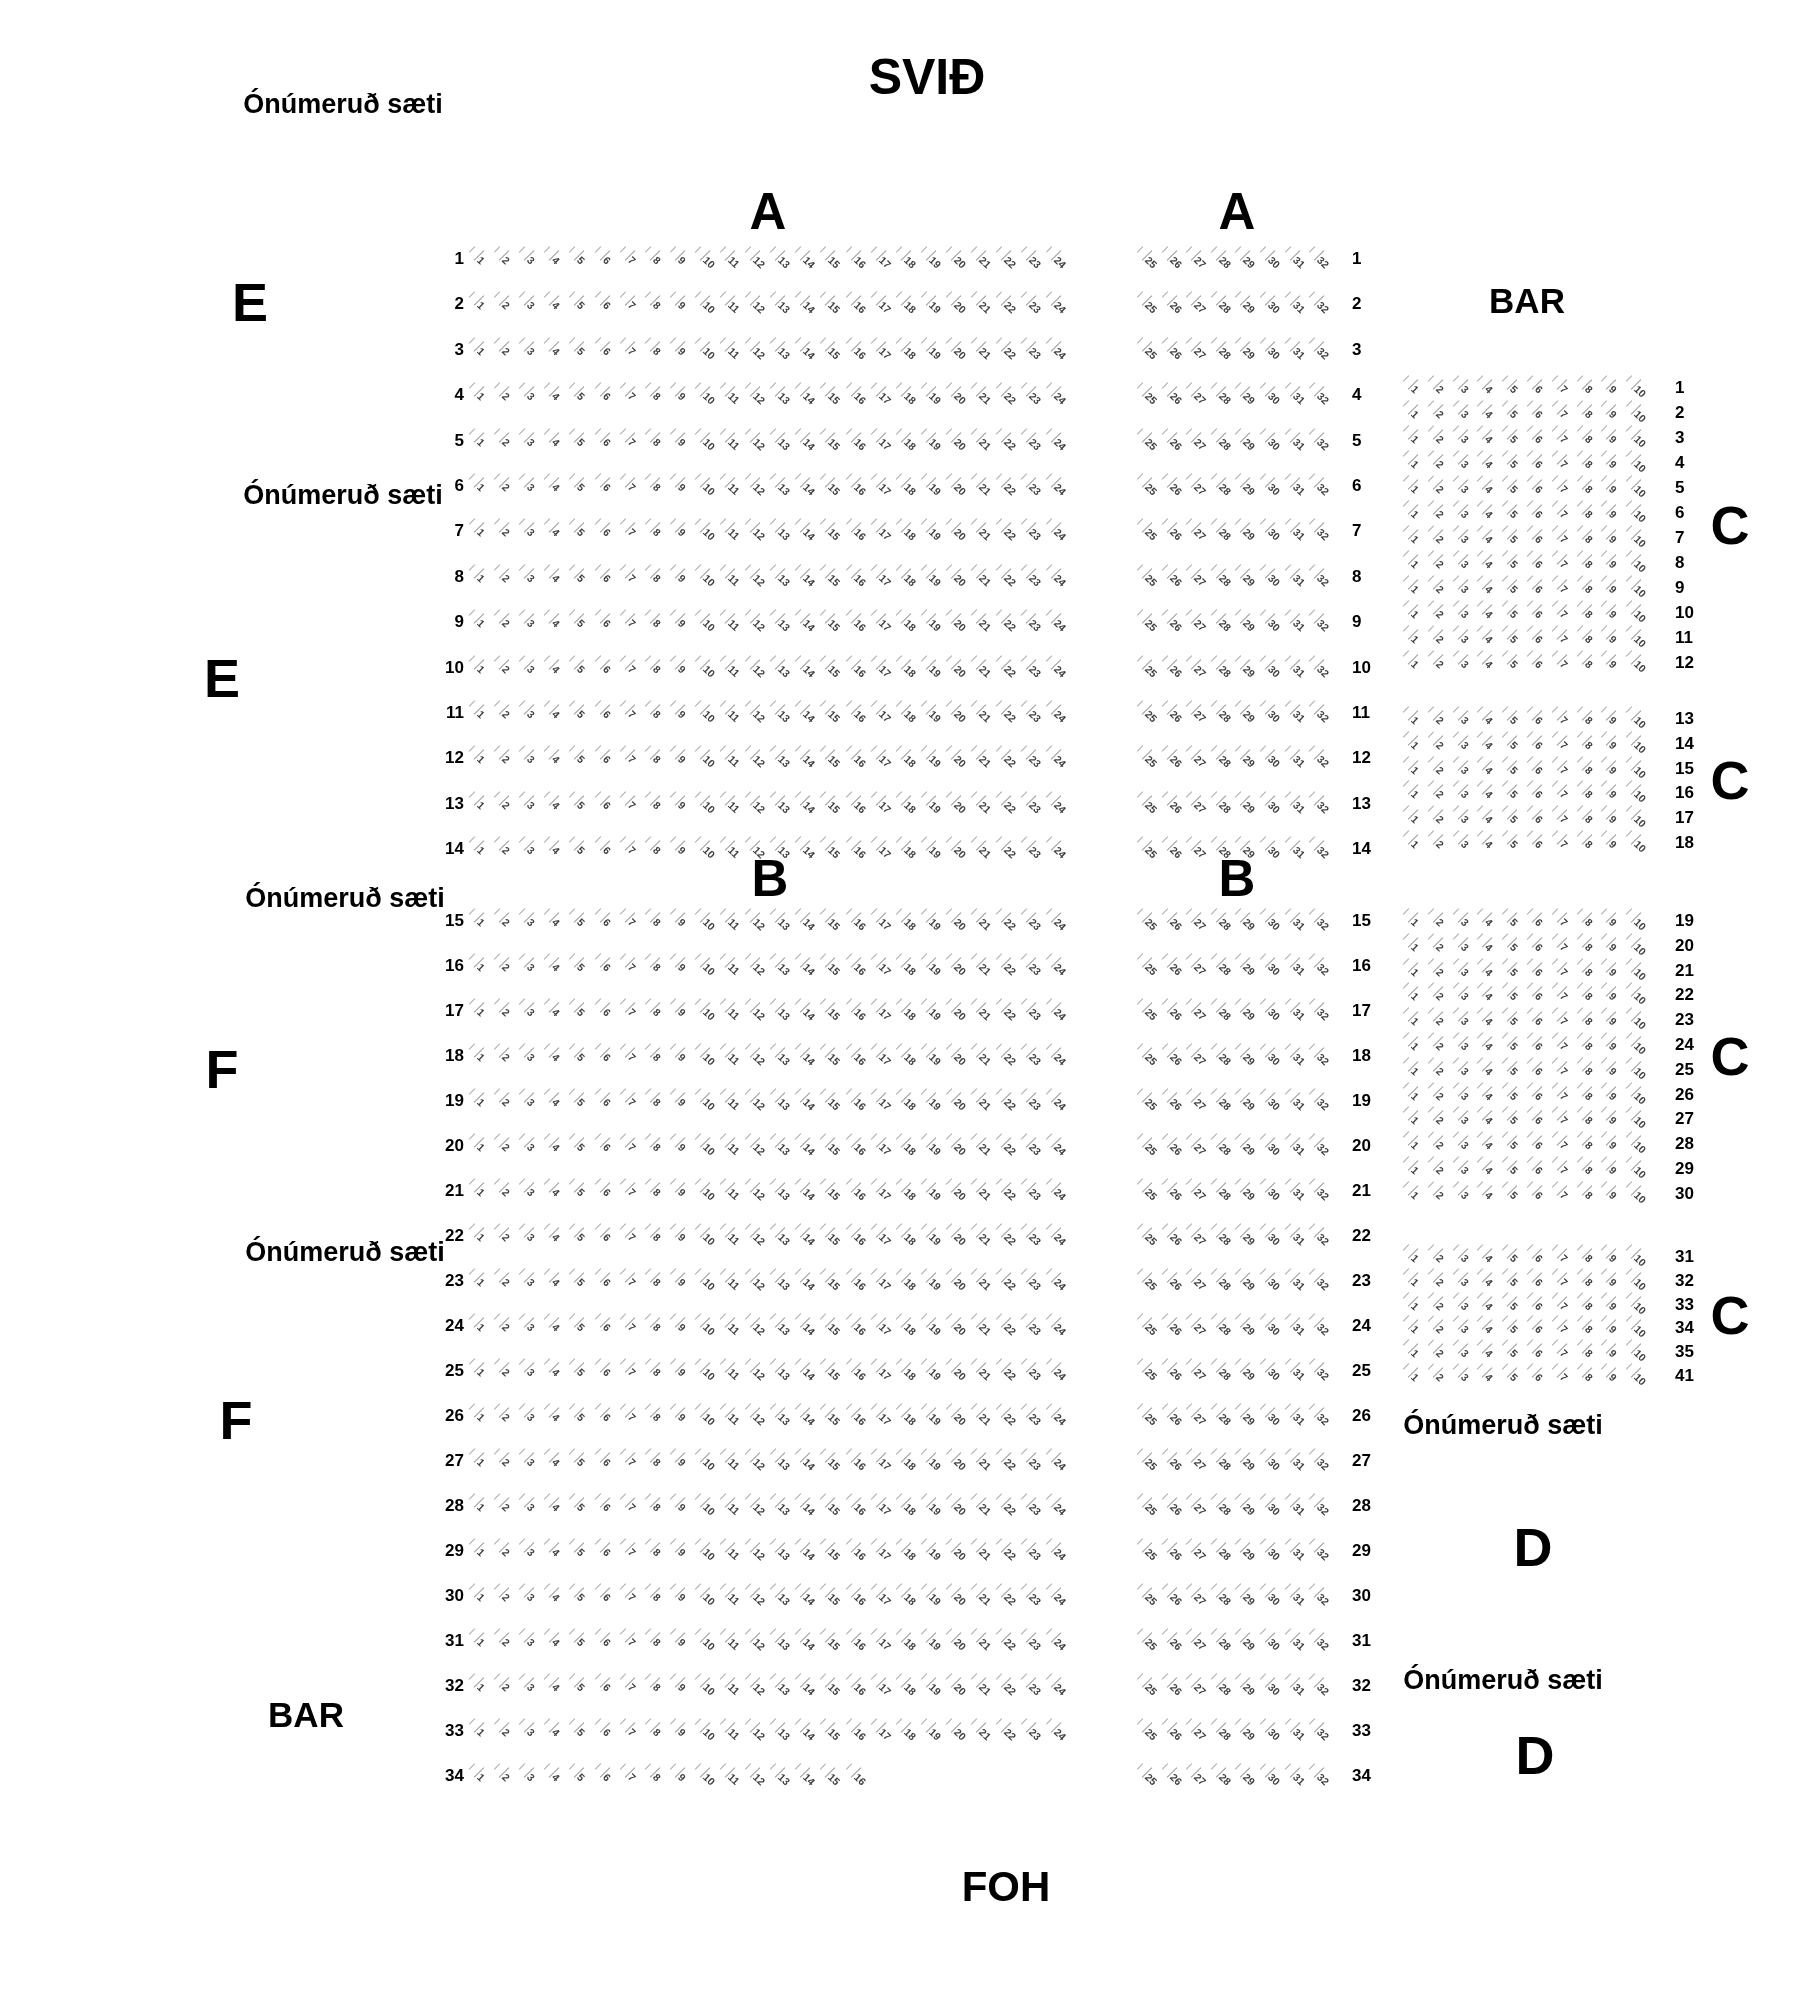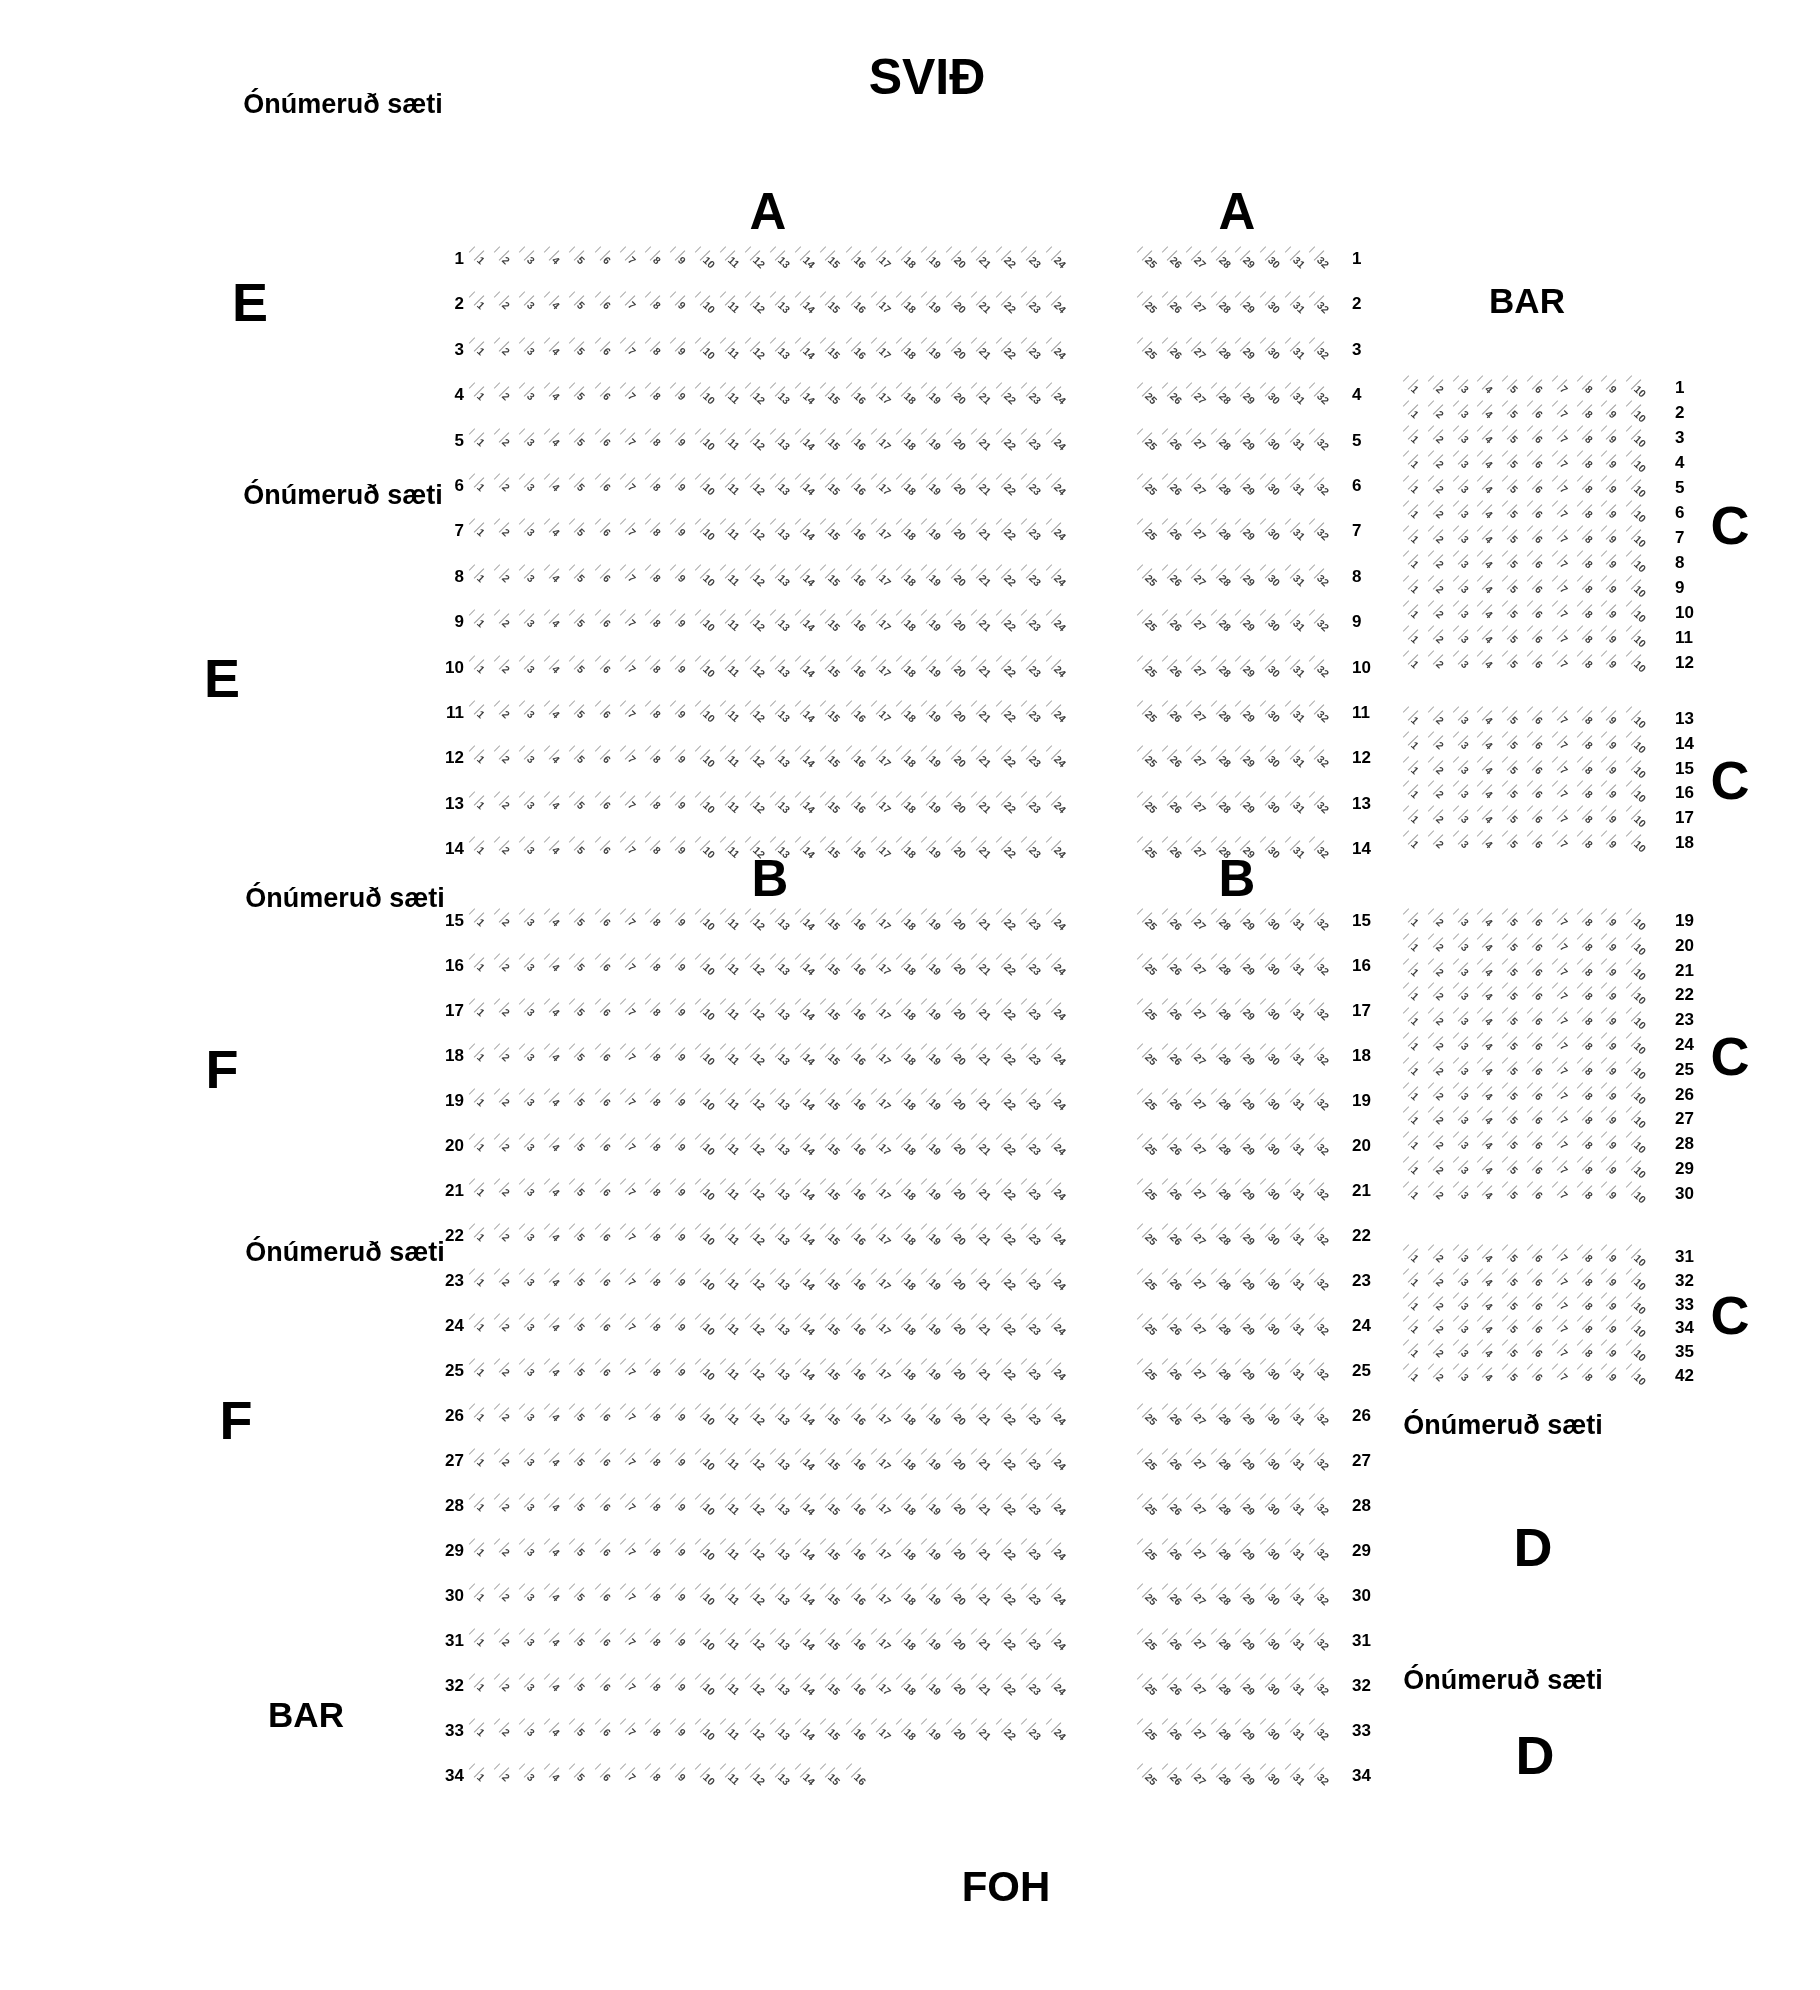--- a/index.html
+++ b/index.html
@@ -4450,21 +4450,21 @@
     </span>
     <span class="seat" style="left: 1578.6px; top: 1338.2px;">
       <i class="n">8</i>
     </span>
     <span class="seat" style="left: 1603.4px; top: 1338.2px;">
       <i class="n">9</i>
     </span>
     <span class="seat" style="left: 1628.2px; top: 1338.2px;">
       <i class="n">10</i>
     </span>
-    <div class="rowlabel la" style="top: 1375px; left: 1675px;">42</div>
+    <div class="rowlabel la" style="top: 1375px; left: 1675px;">41</div>
     <span class="seat" style="left: 1405px; top: 1362px;">
       <i class="n">1</i>
     </span>
     <span class="seat" style="left: 1429.8px; top: 1362px;">
       <i class="n">2</i>
     </span>
     <span class="seat" style="left: 1454.6px; top: 1362px;">
       <i class="n">3</i>
     </span>
     <span class="seat" style="left: 1479.4px; top: 1362px;">

